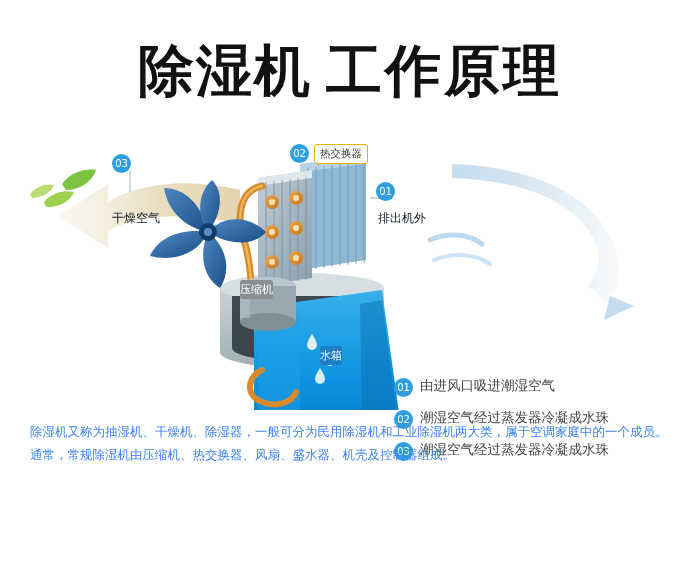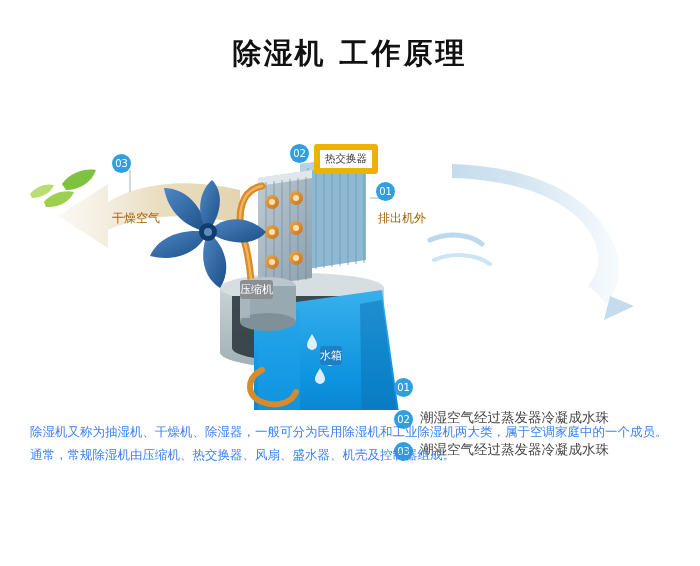--- a/index.html
+++ b/index.html
@@ -9,53 +9,53 @@
     font-family:"DejaVu Sans","Liberation Sans",sans-serif;
     position:relative;
     overflow:hidden;
   }
   .stage{position:absolute;left:0;top:0;width:700px;height:566px;}
 
   
   .title{
     position:absolute;left:0;top:34px;width:700px;
     text-align:center;
-    font-size:29px;
+    font-size:56px;
     font-weight:bold;
     color:#111;
     letter-spacing:1px;
     white-space:nowrap;
   }
   .title .t1{letter-spacing:2px;}
   .title .t2{margin-left:14px;letter-spacing:3px;}
 
   
   .diagram{position:absolute;left:0;top:120px;width:700px;height:290px;}
 
   .lbl{
     position:absolute;
     font-size:11.5px;
-    color:#a16207;
+    color:#0f172a;
     white-space:nowrap;
   }
   .badge{
     position:absolute;
     width:19px;height:19px;border-radius:50%;
     background:#2f9fe0;
     color:#fff;
     font-size:10px;
     line-height:19px;
     text-align:center;
     font-family:"DejaVu Sans","Liberation Sans",sans-serif;
   }
   .boxlbl{
     position:absolute;
     font-size:10.5px;
     color:#3a3a3a;
-    border:6px solid #eab308;
+    border:1px solid #eab308;
     background:#fdfdfd;
     border-radius:3px;
     padding:2px 5px;
     white-space:nowrap;
   }
   .tag{
     position:absolute;
     font-size:11px;
     color:#ffffff;
     background:#8b8f93;
@@ -249,20 +249,21 @@
 
     <span class="badge" style="left:376px;top:62px;">01</span>
     <span class="lbl" style="left:378px;top:90px;font-size:12px;">排出机外</span>
 
     <span class="tag" style="left:240px;top:160px;">压缩机</span>
     <span class="tag blue" style="left:320px;top:226px;text-align:center;">水箱</span>
 
     <div class="bullets">
       <div class="bullet">
         <span class="bdot">01</span>
+        <span class="btxt">由进风口吸进潮湿空气</span>
       </div>
       <div class="bullet">
         <span class="bdot">02</span>
         <span class="btxt">潮湿空气经过蒸发器冷凝成水珠</span>
       </div>
       <div class="bullet">
         <span class="bdot">03</span>
         <span class="btxt">潮湿空气经过蒸发器冷凝成水珠</span>
       </div>
     </div>

